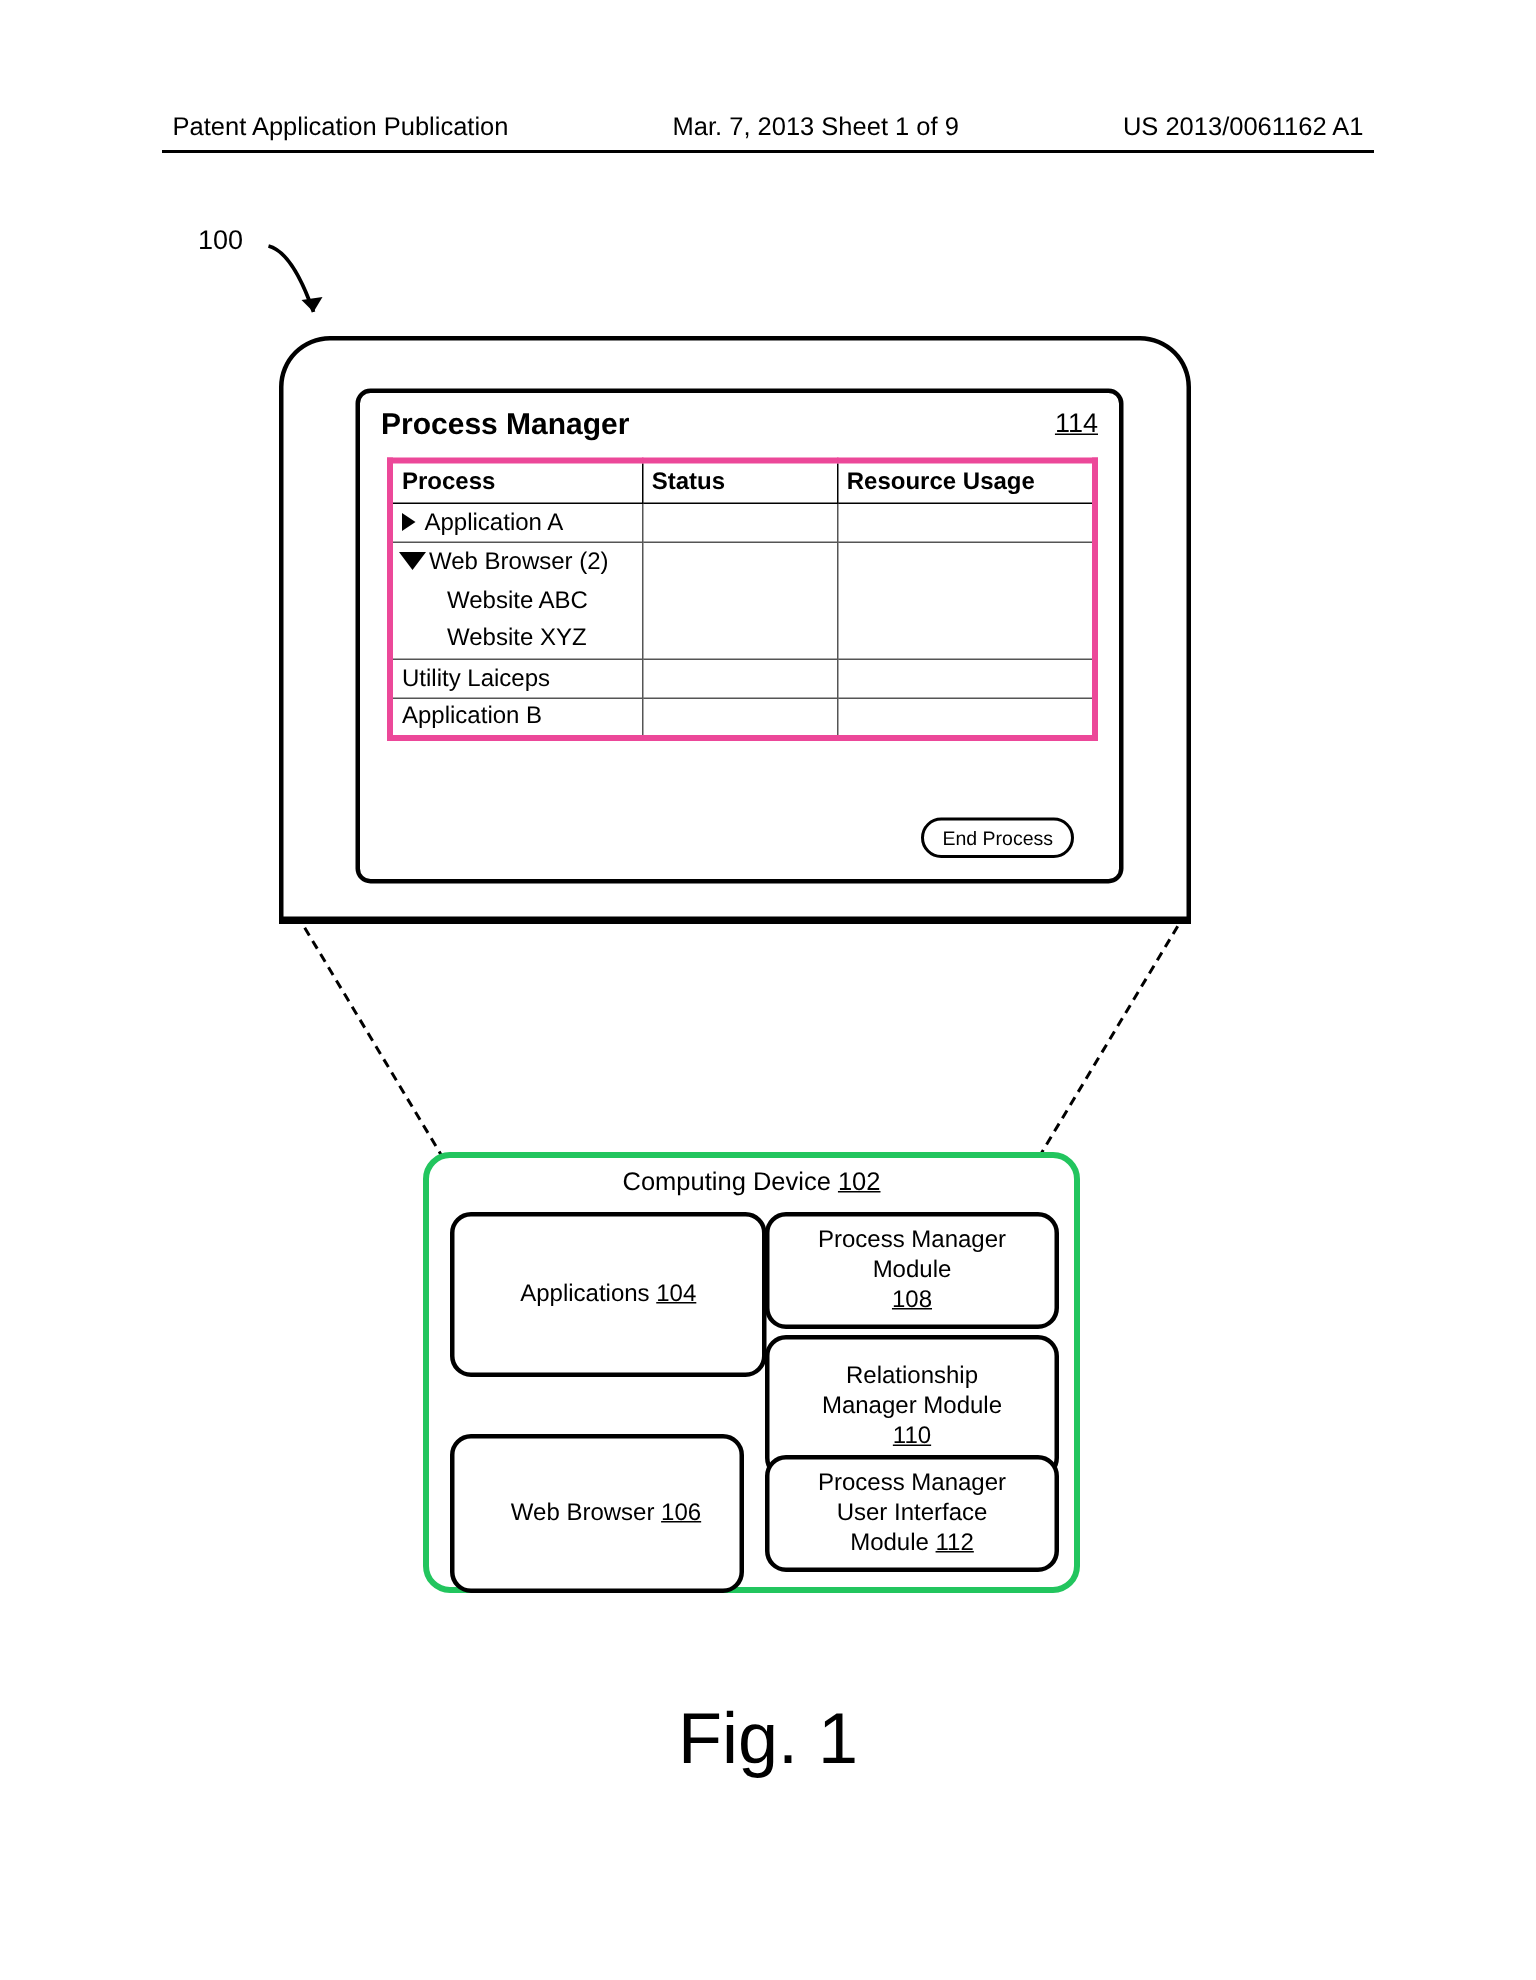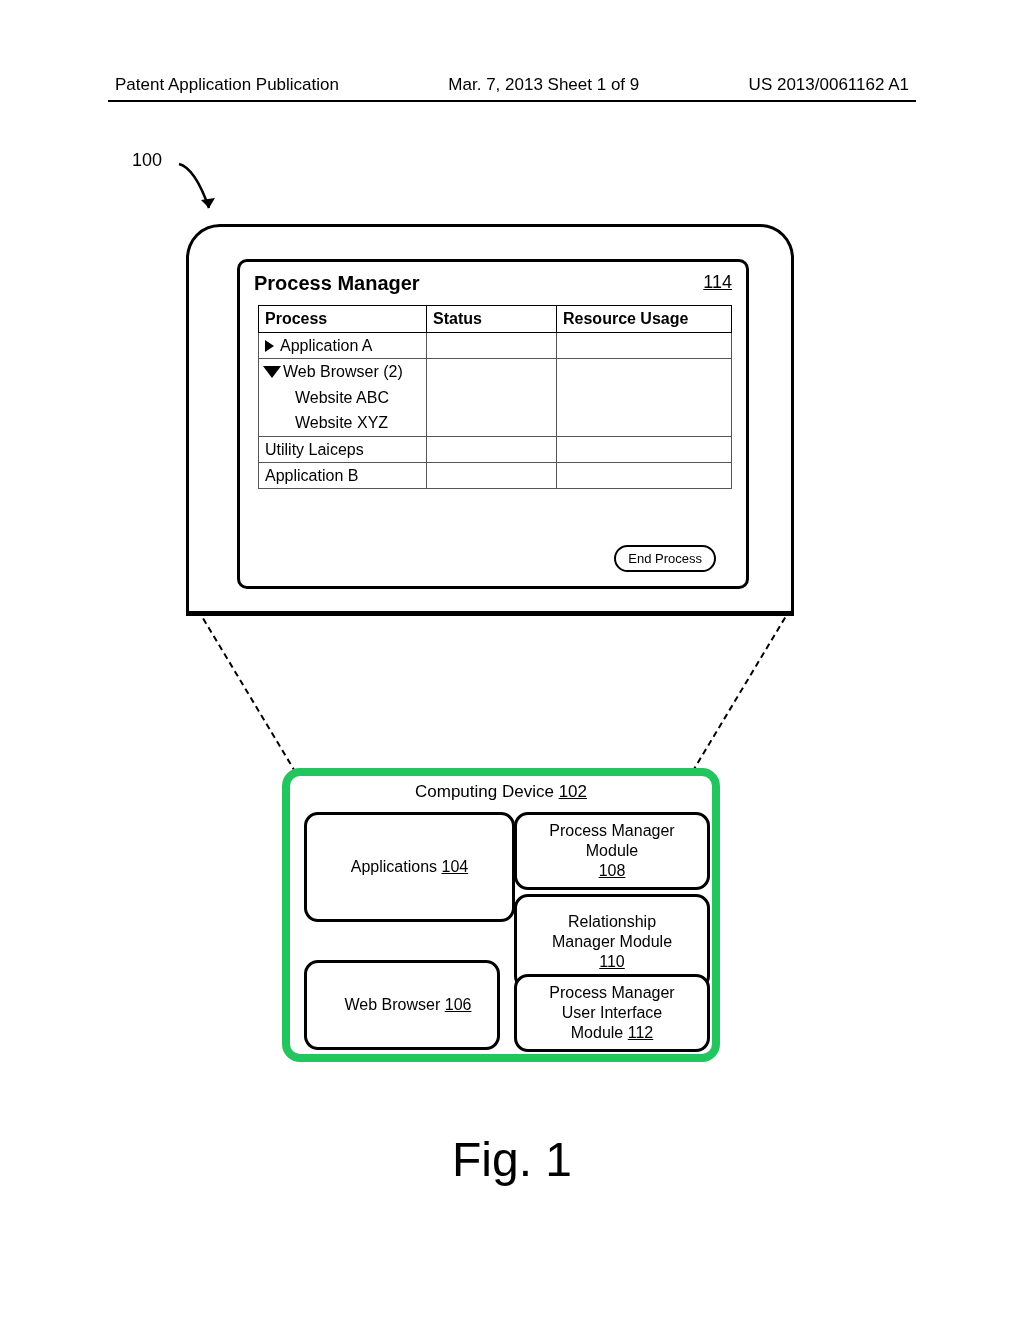--- a/index.html
+++ b/index.html
@@ -76,21 +76,21 @@
     font-weight: bold;
     font-size: 20px;
   }
   .pm-ref {
     font-size: 18px;
     text-decoration: underline;
   }
 
   .pm-table {
     margin: 6px 18px 0 18px;
-    border: 1px solid #ec4899;
+    border: 4px solid #ec4899;
     border-collapse: collapse;
     width: 474px;
     font-size: 16px;
   }
   .pm-table th {
     text-align: left;
     padding: 4px 6px;
     font-weight: bold;
     border: 1px solid #000;
     background: #fff;
@@ -152,21 +152,21 @@
     transform-origin: 0 0;
   }
 
   
   .cd-box {
     position: absolute;
     top: 768px;
     left: 282px;
     width: 438px;
     height: 294px;
-    border: 8px solid #22c55e;
+    border: 4px solid #22c55e;
     border-radius: 18px;
     background: #fff;
   }
   .cd-title {
     text-align: center;
     font-size: 17px;
     padding-top: 6px;
   }
   .cd-sub {
     position: absolute;
@@ -176,21 +176,21 @@
     text-align: center;
     font-size: 16px;
     display: flex;
     flex-direction: column;
     justify-content: center;
     align-items: center;
     padding: 4px;
     line-height: 1.25;
   }
   .apps-box { top: 36px; left: 14px; width: 211px; height: 110px; }
-  .wb-box   { top: 184px; left: 14px; width: 196px; height: 90px; padding-left: 16px; }
+  .wb-box   { top: 184px; left: 14px; width: 196px; height: 106px; padding-left: 16px; }
   .pmm-box  { top: 36px; left: 224px; width: 196px; height: 78px; }
   .rmm-box  { top: 118px; left: 224px; width: 196px; height: 96px; }
   .pmui-box { top: 198px; left: 224px; width: 196px; height: 78px; }
 
   .uline { text-decoration: underline; }
 
   .fig-label {
     position: absolute;
     top: 1132px;
     left: 0;

